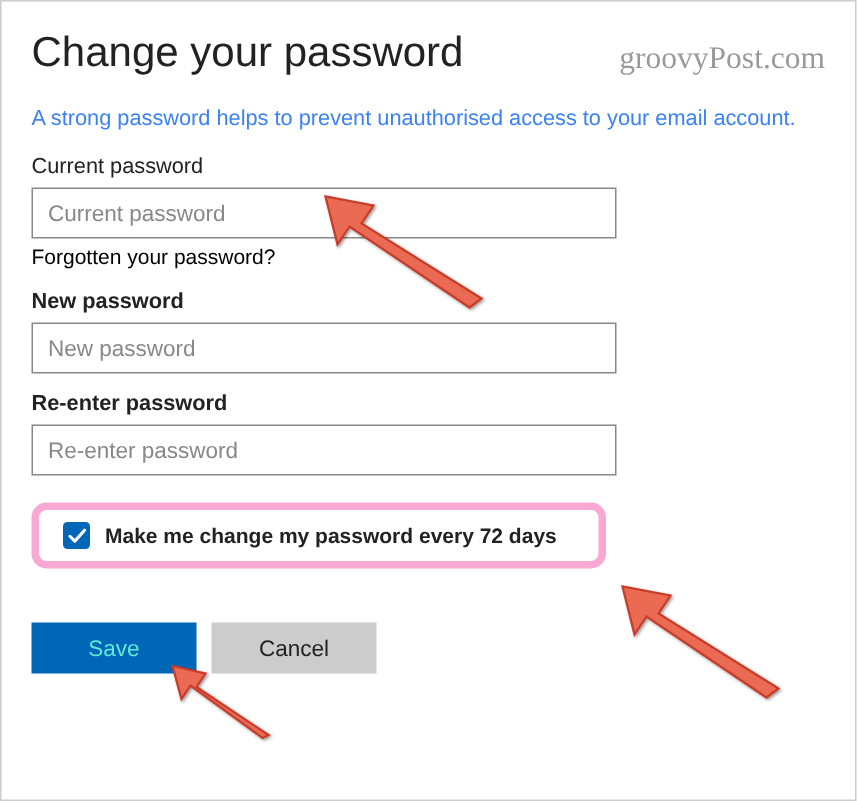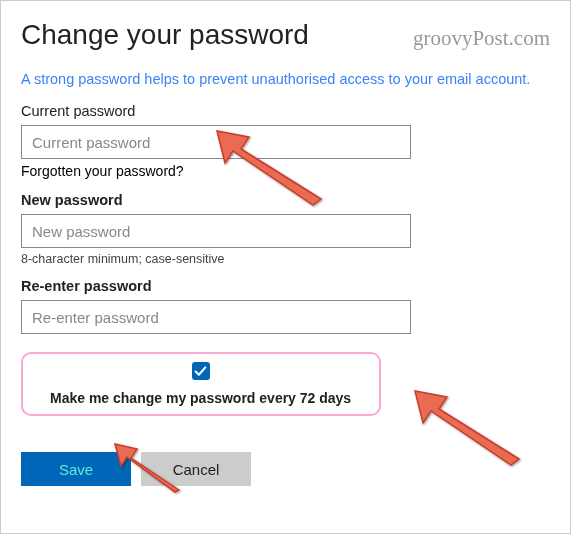--- a/index.html
+++ b/index.html
@@ -64,24 +64,23 @@
       font-size: 12.5px;
       color: #444;
       margin-top: 4px;
       margin-bottom: 12px;
     }
     .checkbox-row {
       display: inline-flex;
       align-items: center;
       gap: 10px;
       margin-top: 6px;
-      border: 2px solid #f9a8d4;
+      border: 5px solid #f9a8d4;
       border-radius: 10px;
-      padding: 8px 28px 8px 27px;
-      flex-direction: column;
+      padding: 8px 28px 8px 16px;
     }
     .checkbox {
       width: 18px;
       height: 18px;
       background: #0067b8;
       border-radius: 3px;
       display: flex;
       align-items: center;
       justify-content: center;
       cursor: pointer;
@@ -133,21 +132,20 @@
 
 <div class="field-group">
   <label class="field-label">Current password</label>
   <input type="password" class="text-input" placeholder="Current password" style="">
   <a class="link">Forgotten your password?</a>
 </div>
 
 <div class="field-group">
   <label class="field-label bold">New password</label>
   <input type="password" class="text-input" placeholder="New password" style="">
-  <div class="hint">8-character minimum; case-sensitive</div>
 </div>
 
 <div class="field-group">
   <label class="field-label bold">Re-enter password</label>
   <input type="password" class="text-input" placeholder="Re-enter password" style="">
 </div>
 
 <div class="checkbox-row">
   <span class="checkbox">
     <svg viewBox="0 0 16 16">

